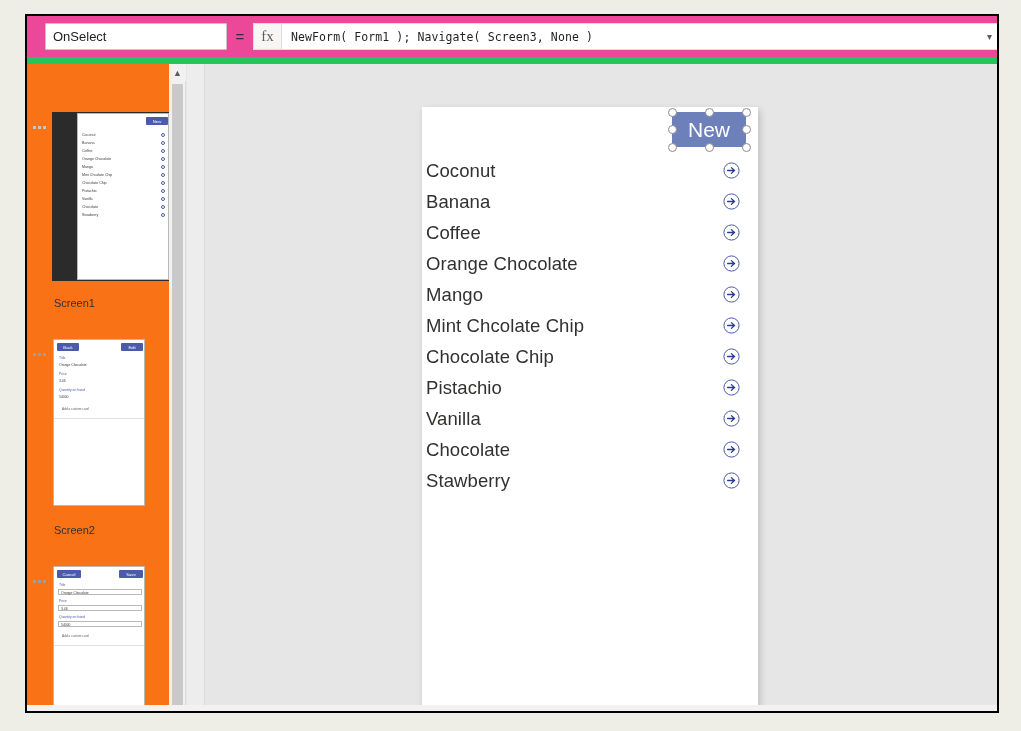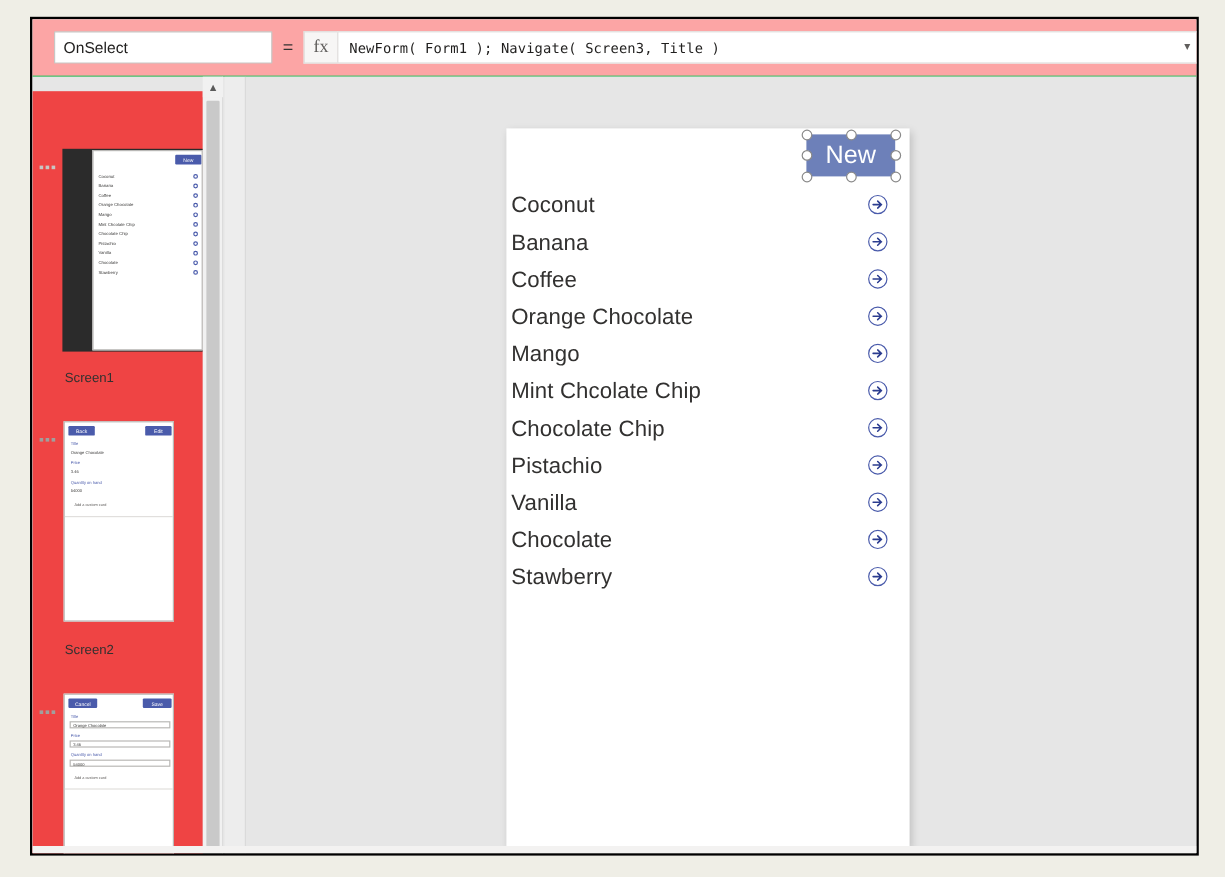--- a/index.html
+++ b/index.html
@@ -19,25 +19,25 @@
     border: 2px solid #000000;
     border-top: 2px solid #000000;
     overflow: hidden;
   }
 
   
   .formula-bar {
     position: absolute;
     left: 0; top: 0;
     width: 992px; height: 48px;
-    background: #fca5a5;
+    background: #ec4899;
     display: flex;
     align-items: center;
     padding: 0 16px 0 18px;
-    border-bottom: 1px solid #22c55e;
+    border-bottom: 7px solid #22c55e;
   }
   .prop-select {
     width: 182px; height: 27px;
     background: #ffffff;
     border: 1px solid #c8c6c4;
     border-radius: 1px;
     font-family: "Liberation Sans", sans-serif;
     font-size: 13px;
     color: #201f1e;
     padding: 0 4px 0 7px;
@@ -87,23 +87,23 @@
   .body-area {
     position: absolute;
     left: 0; top: 48px;
     width: 970px; height: 647px;
     background: #e6e6e6;
   }
 
   
   .screen-rail {
     position: absolute;
-    left: 0; top: 12px;
+    left: 0; top: 0;
     width: 142px; height: 647px;
-    background: #ef4444;
+    background: #f97316;
     overflow: hidden;
   }
   .thumb-block { position: absolute; left: 0; width: 142px; }
   .thumb-dots {
     position: absolute;
     left: 3px;
     width: 18px; height: 14px;
     display: flex; align-items: center; justify-content: center;
     gap: 2px;
   }
@@ -287,21 +287,21 @@
     <span class="select-wrap">
       <select class="prop-select">
         <option>OnSelect</option>
       </select>
     </span>
     <span class="eq-sign">=</span>
     <span class="fx-box">
       <span>fx</span>
     </span>
     <span class="formula-input-wrap">
-      <span class="formula-text">NewForm( Form1 ); Navigate( Screen3, Title )</span>
+      <span class="formula-text">NewForm( Form1 ); Navigate( Screen3, None )</span>
       <span class="formula-caret">▾</span>
     </span>
   </div>
 
   <div class="body-area">
 
     <div class="screen-rail">
 
       <div class="thumb-block" style="top:0;">
         <div class="thumb-dots" style="top:56px;">

